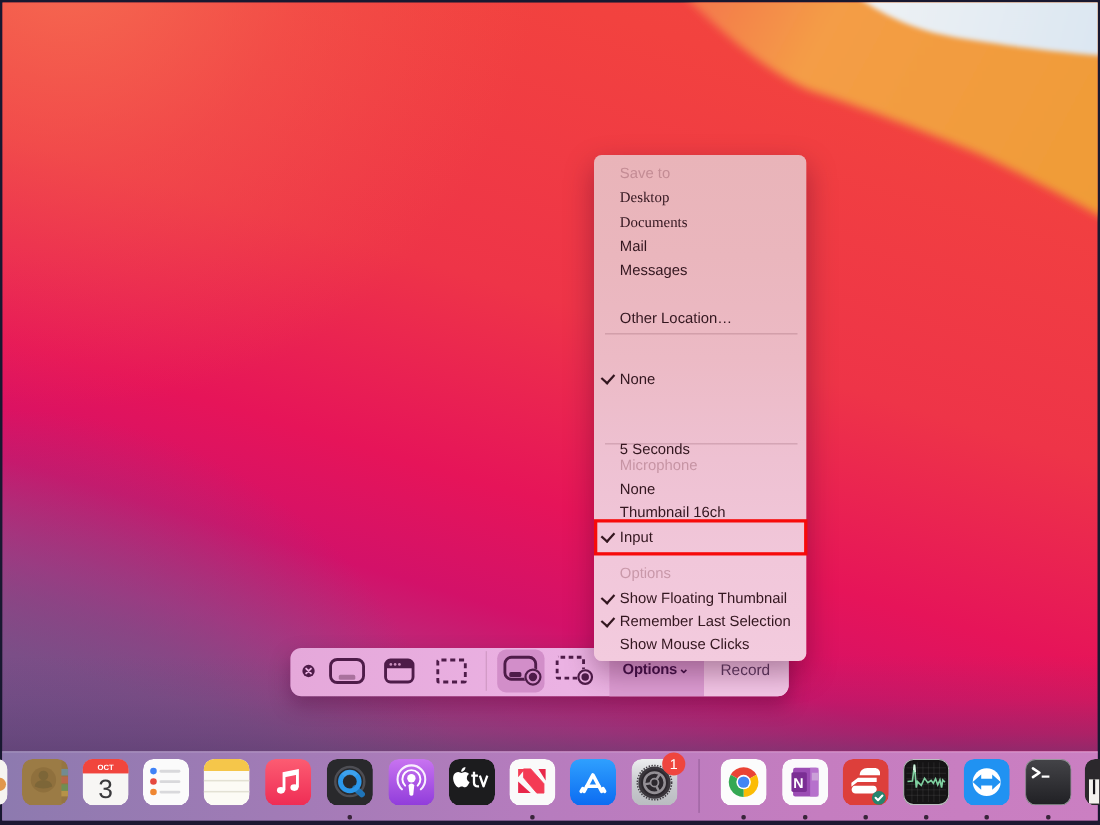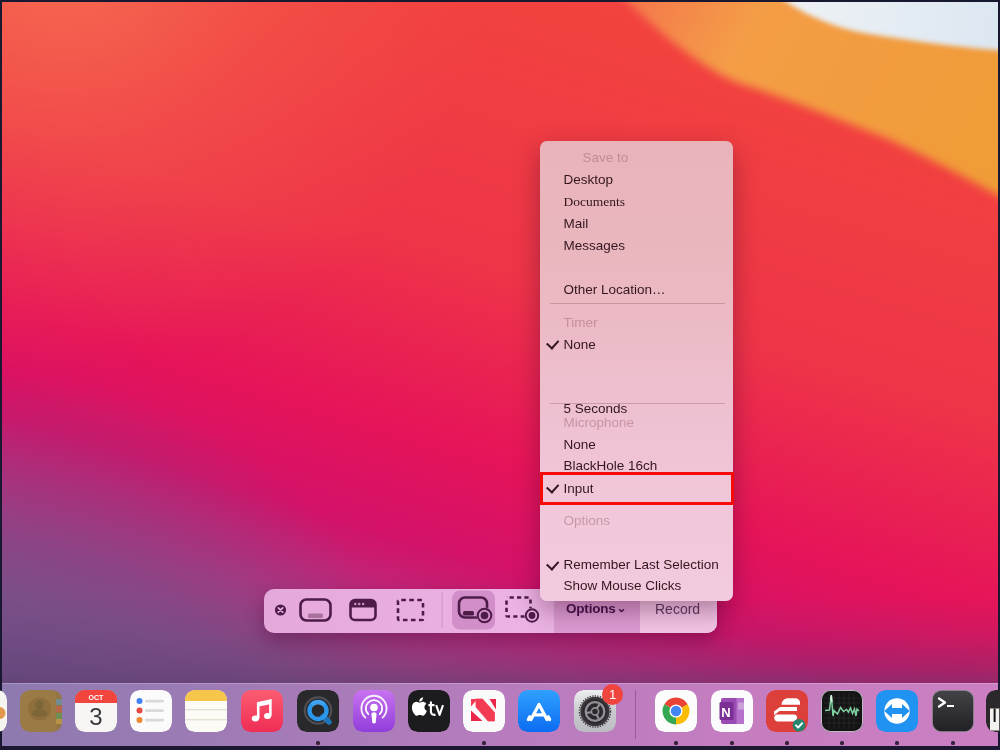--- a/index.html
+++ b/index.html
@@ -116,65 +116,66 @@
           <circle cx="220.5" cy="26.5" r="3.8" fill="#4e1c49"></circle>
           <rect x="242.5" y="8.5" width="24" height="19" rx="1" fill="none" stroke="#4e1c49" stroke-width="2.6" stroke-dasharray="4.2 3.2" stroke-dashoffset="-2.1"></rect>
           <circle cx="268" cy="26.5" r="7.5" fill="#e9aee0"></circle>
           <circle cx="268" cy="26.5" r="6.2" fill="none" stroke="#4e1c49" stroke-width="2"></circle>
           <circle cx="268" cy="26.5" r="3.4" fill="#4e1c49"></circle>
         </g>
       </svg>
     </div>
 
     <div id="menu">
-      <div class="mrow mhead" style="top: 6.3px; margin-left: 19px;">
+      <div class="mrow mhead" style="top: 6.3px;">
         <span class="txt">Save to</span>
       </div>
-      <div class="mrow" style="top: 28.2px;">
+      <div class="mrow" style="top: 28.2px; font-family: Liberation Serif, serif;">
         <span class="txt">Desktop</span>
       </div>
       <div class="mrow" style="top: 50.1px; font-family: Liberation Serif, serif;">
         <span class="txt">Documents</span>
       </div>
       <div class="mrow" style="top: 72px;">
         <span class="txt">Mail</span>
       </div>
       <div class="mrow" style="top: 93.9px; padding-left: 12px;">
         <span class="txt">Messages</span>
       </div>
       <div class="mrow" style="top: 137.7px;">
         <span class="txt">Other Location…</span>
       </div>
       <div class="msep" style="top: 162.4px;"></div>
-      <div class="mrow mhead" style="top: 171.1px;">
-        <span class="txt">Timer</span>
-      </div>
       <div class="mrow" style="top: 192.9px;">
         <span class="chk"></span>
         <span class="txt">None</span>
       </div>
       <div class="mrow" style="top: 217px; margin-top: 40px;">
         <span class="txt">5 Seconds</span>
       </div>
       <div class="msep" style="top: 262px;"></div>
       <div class="mrow mhead" style="top: 270.8px;">
         <span class="txt">Microphone</span>
       </div>
       <div class="mrow" style="top: 292.5px;">
         <span class="txt">None</span>
       </div>
       <div class="mrow" style="top: 314.3px;">
-        <span class="txt">BlackHole 16ch</span>
+        <span class="txt">Thumbnail 16ch</span>
       </div>
       <div class="mrow" style="top: 336.8px;">
         <span class="chk"></span>
         <span class="txt">Input</span>
       </div>
       <div class="mrow mhead" style="top: 368.5px;">
         <span class="txt">Options</span>
+      </div>
+      <div class="mrow" style="top: 392px;">
+        <span class="chk"></span>
+        <span class="txt">Show Floating Thumbnail</span>
       </div>
       <div class="mrow" style="top: 413.4px;">
         <span class="chk"></span>
         <span class="txt">Remember Last Selection</span>
       </div>
       <div class="mrow" style="top: 434px;">
         <span class="txt">Show Mouse Clicks</span>
       </div>
     </div>
 

